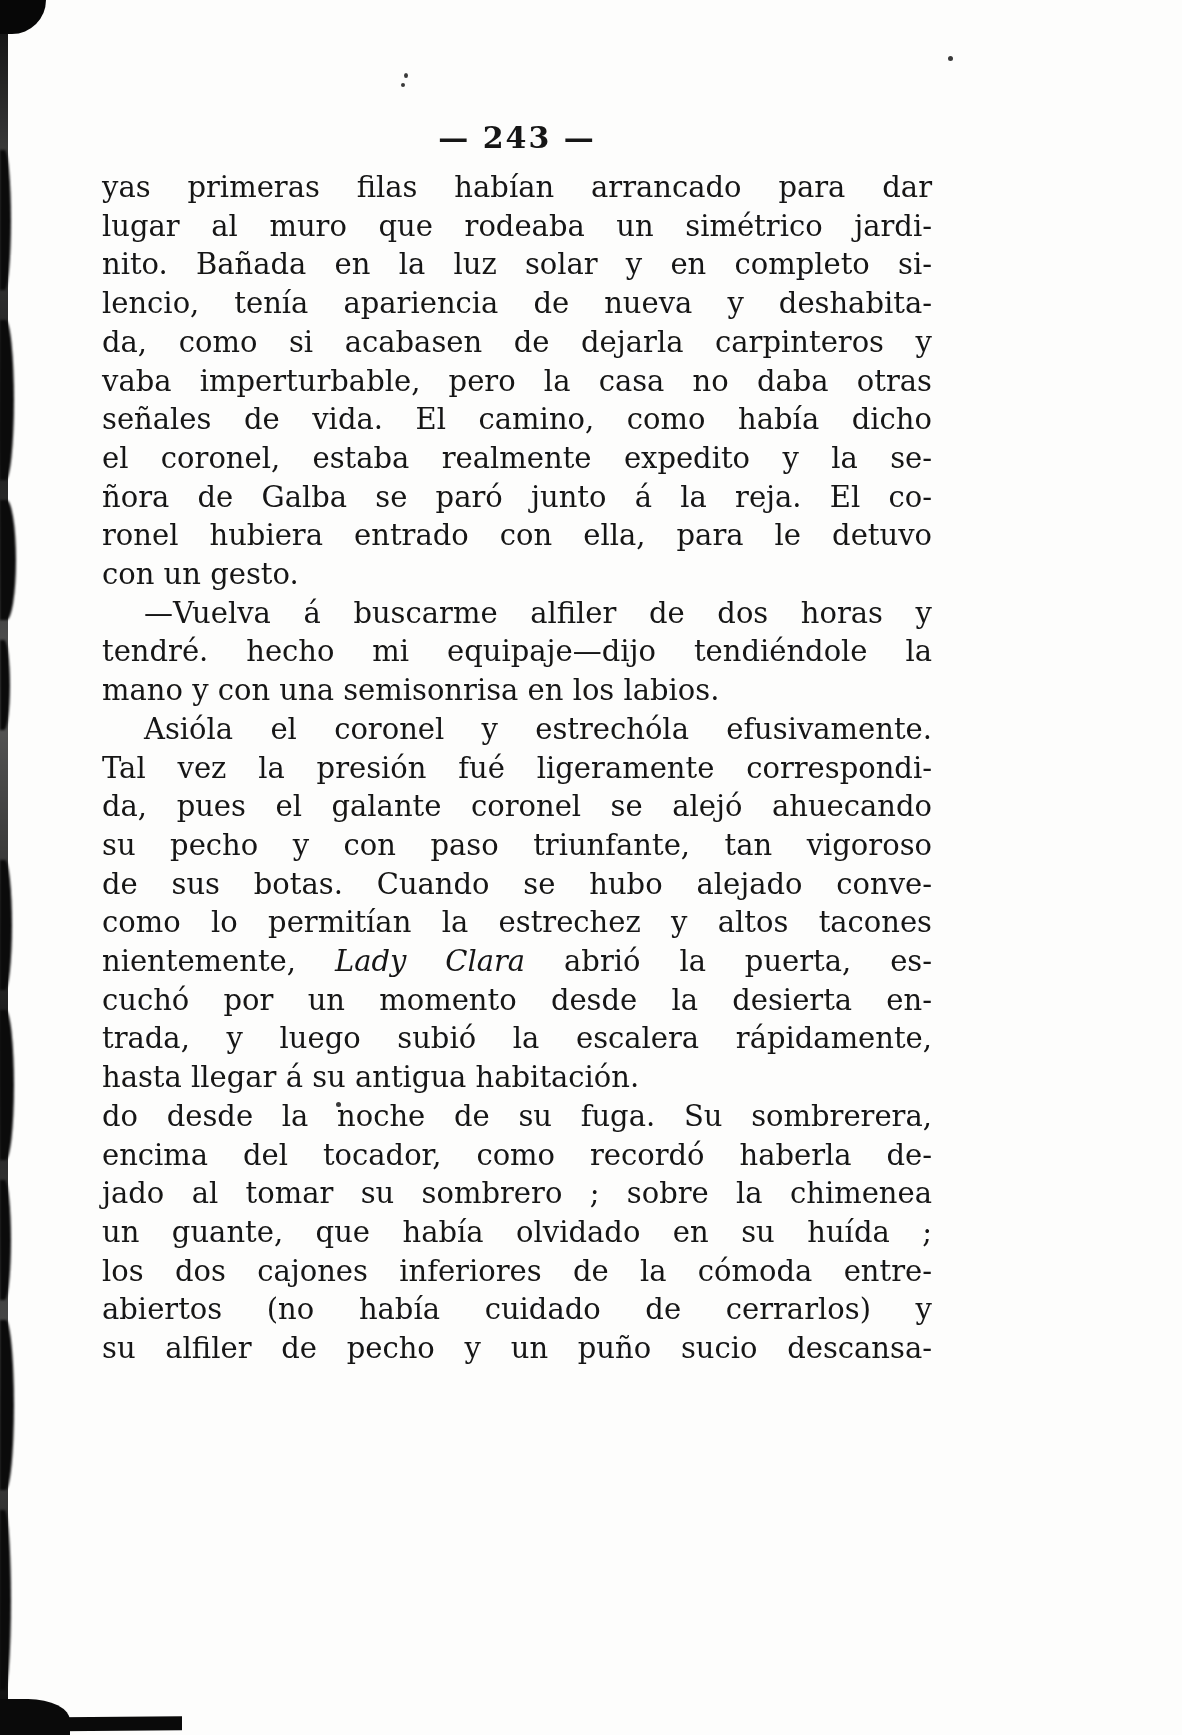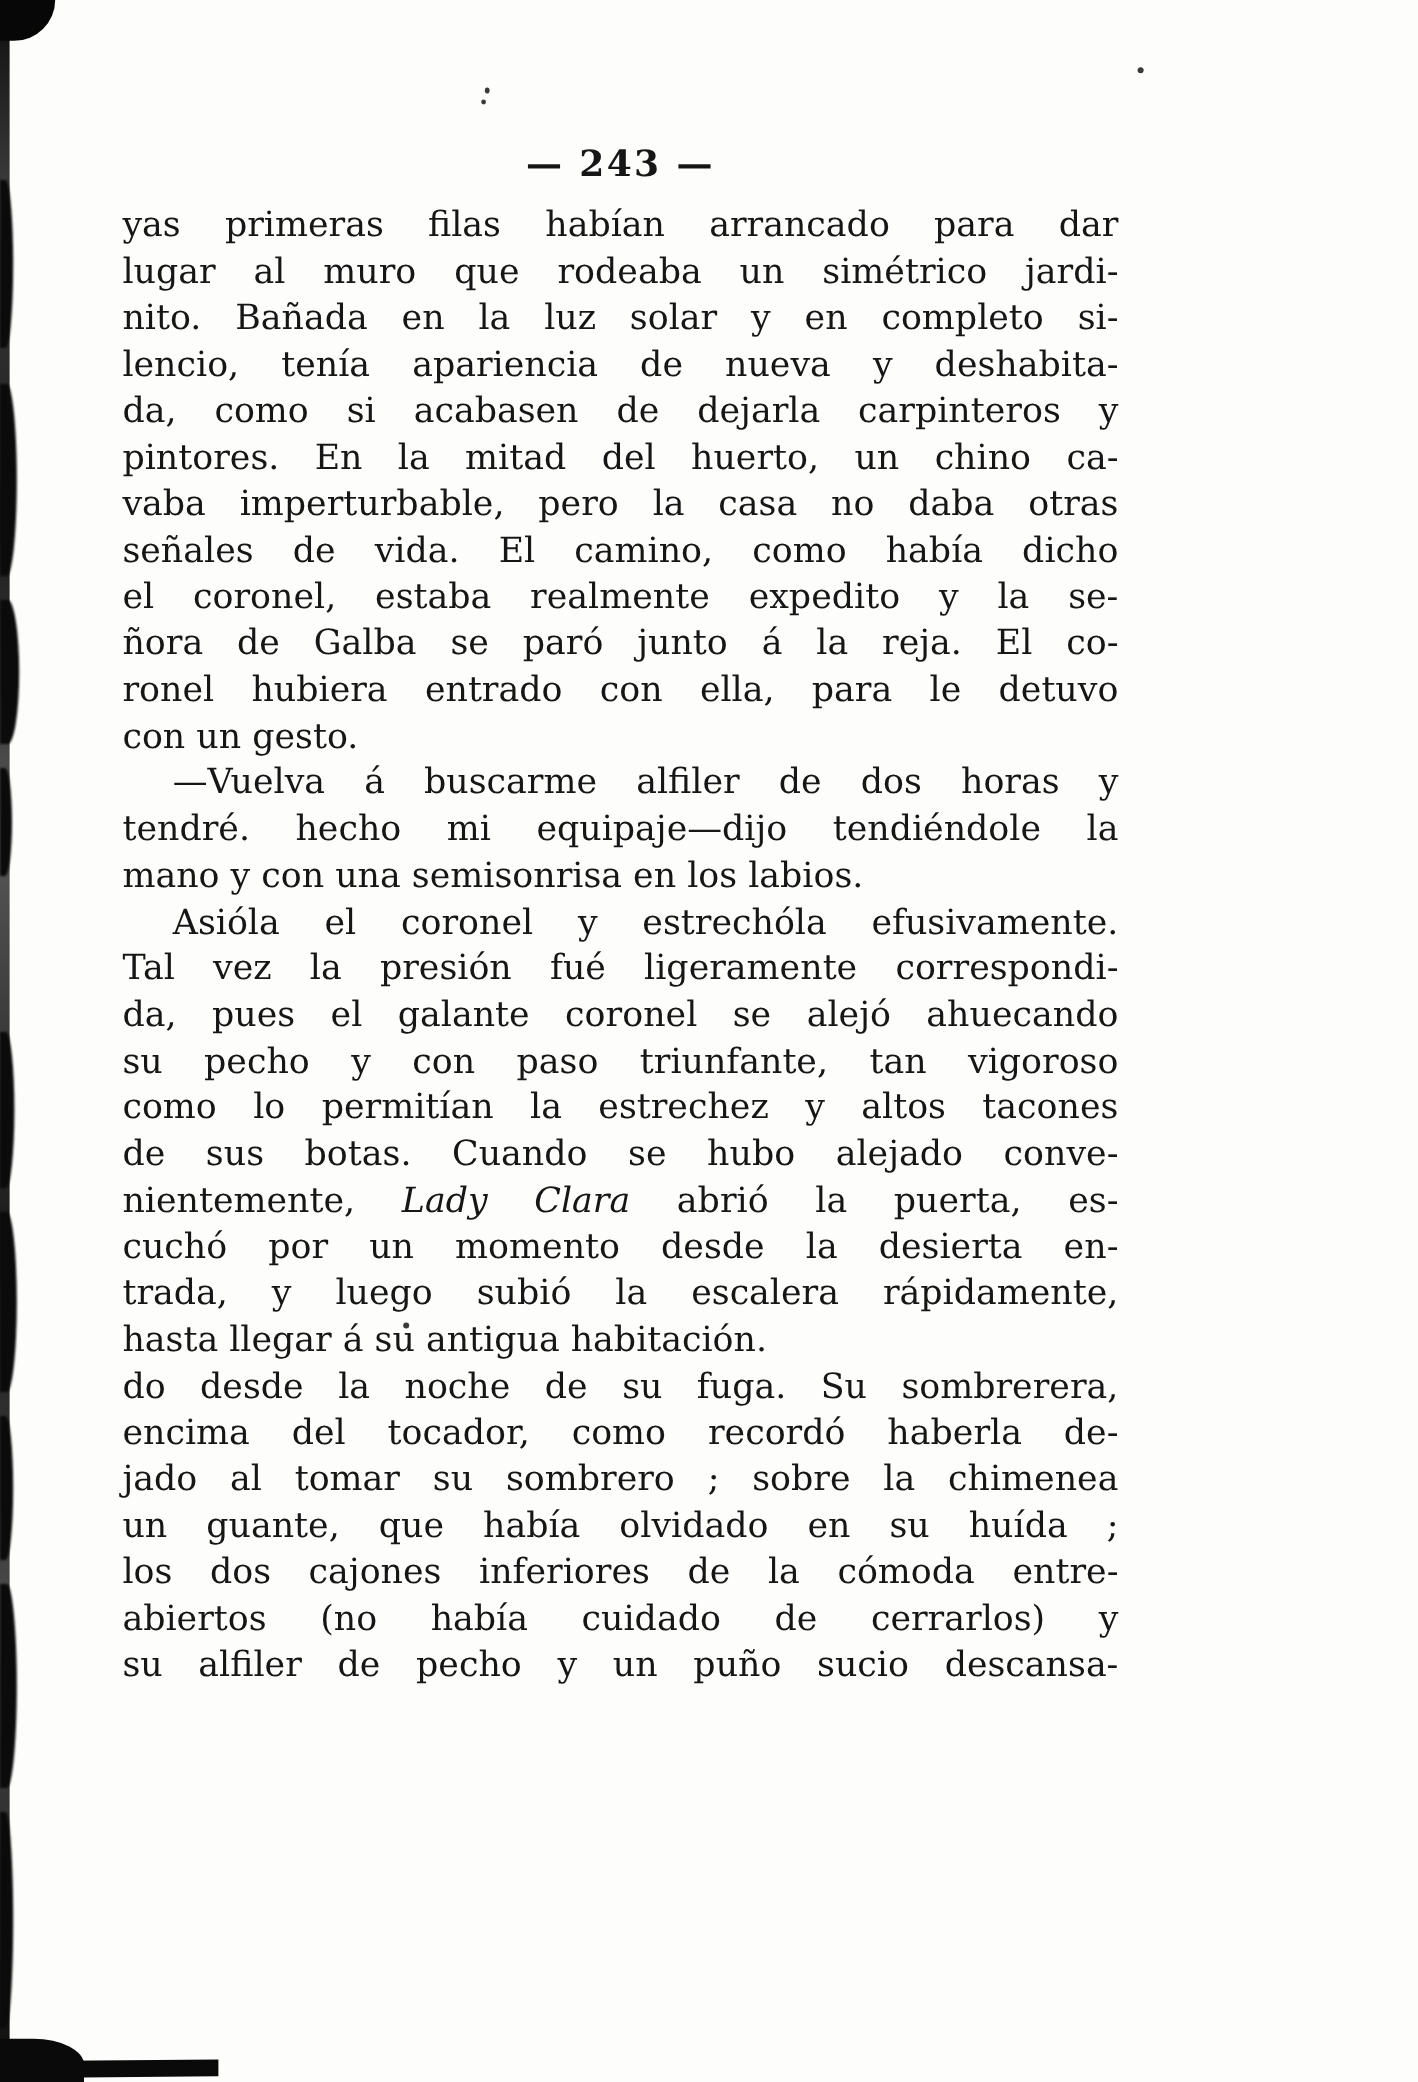--- a/index.html
+++ b/index.html
@@ -127,42 +127,41 @@
 <div class="page-number">— 243 —</div>
 
 <main class="text-block">
 
   <section class="paragraph">
     <div class="line">yas primeras filas habían arrancado para dar</div>
     <div class="line">lugar al muro que rodeaba un simétrico jardi-</div>
     <div class="line">nito. Bañada en la luz solar y en completo si-</div>
     <div class="line">lencio, tenía apariencia de nueva y deshabita-</div>
     <div class="line">da, como si acabasen de dejarla carpinteros y</div>
-    <div class="line">pintores. En la mitad del huerto, un chino ca-</div>
     <div class="line">vaba imperturbable, pero la casa no daba otras</div>
     <div class="line">señales de vida. El camino, como había dicho</div>
     <div class="line">el coronel, estaba realmente expedito y la se-</div>
     <div class="line">ñora de Galba se paró junto á la reja. El co-</div>
     <div class="line">ronel hubiera entrado con ella, para le detuvo</div>
     <div class="line last">con un gesto.</div>
   </section>
 
   <section class="paragraph">
     <div class="line indent">—Vuelva á buscarme alfiler de dos horas y</div>
     <div class="line">tendré. hecho mi equipaje—dijo tendiéndole la</div>
     <div class="line last">mano y con una semisonrisa en los labios.</div>
   </section>
 
   <section class="paragraph">
     <div class="line indent">Asióla el coronel y estrechóla efusivamente.</div>
     <div class="line">Tal vez la presión fué ligeramente correspondi-</div>
     <div class="line">da, pues el galante coronel se alejó ahuecando</div>
     <div class="line">su pecho y con paso triunfante, tan vigoroso</div>
+    <div class="line">de sus botas. Cuando se hubo alejado conve-</div>
     <div class="line">como lo permitían la estrechez y altos tacones</div>
-    <div class="line">de sus botas. Cuando se hubo alejado conve-</div>
     <div class="line"><span>nientemente, </span><span class="italic">Lady Clara</span><span> abrió la puerta, es-</span></div>
     <div class="line">cuchó por un momento desde la desierta en-</div>
     <div class="line">trada, y luego subió la escalera rápidamente,</div>
     <div class="line last">hasta llegar á su antigua habitación.</div>
   </section>
 
   <section class="paragraph">
     <div class="line">do desde la noche de su fuga. Su sombrerera,</div>
     <div class="line">encima del tocador, como recordó haberla de-</div>
     <div class="line">jado al tomar su sombrero ; sobre la chimenea</div>

